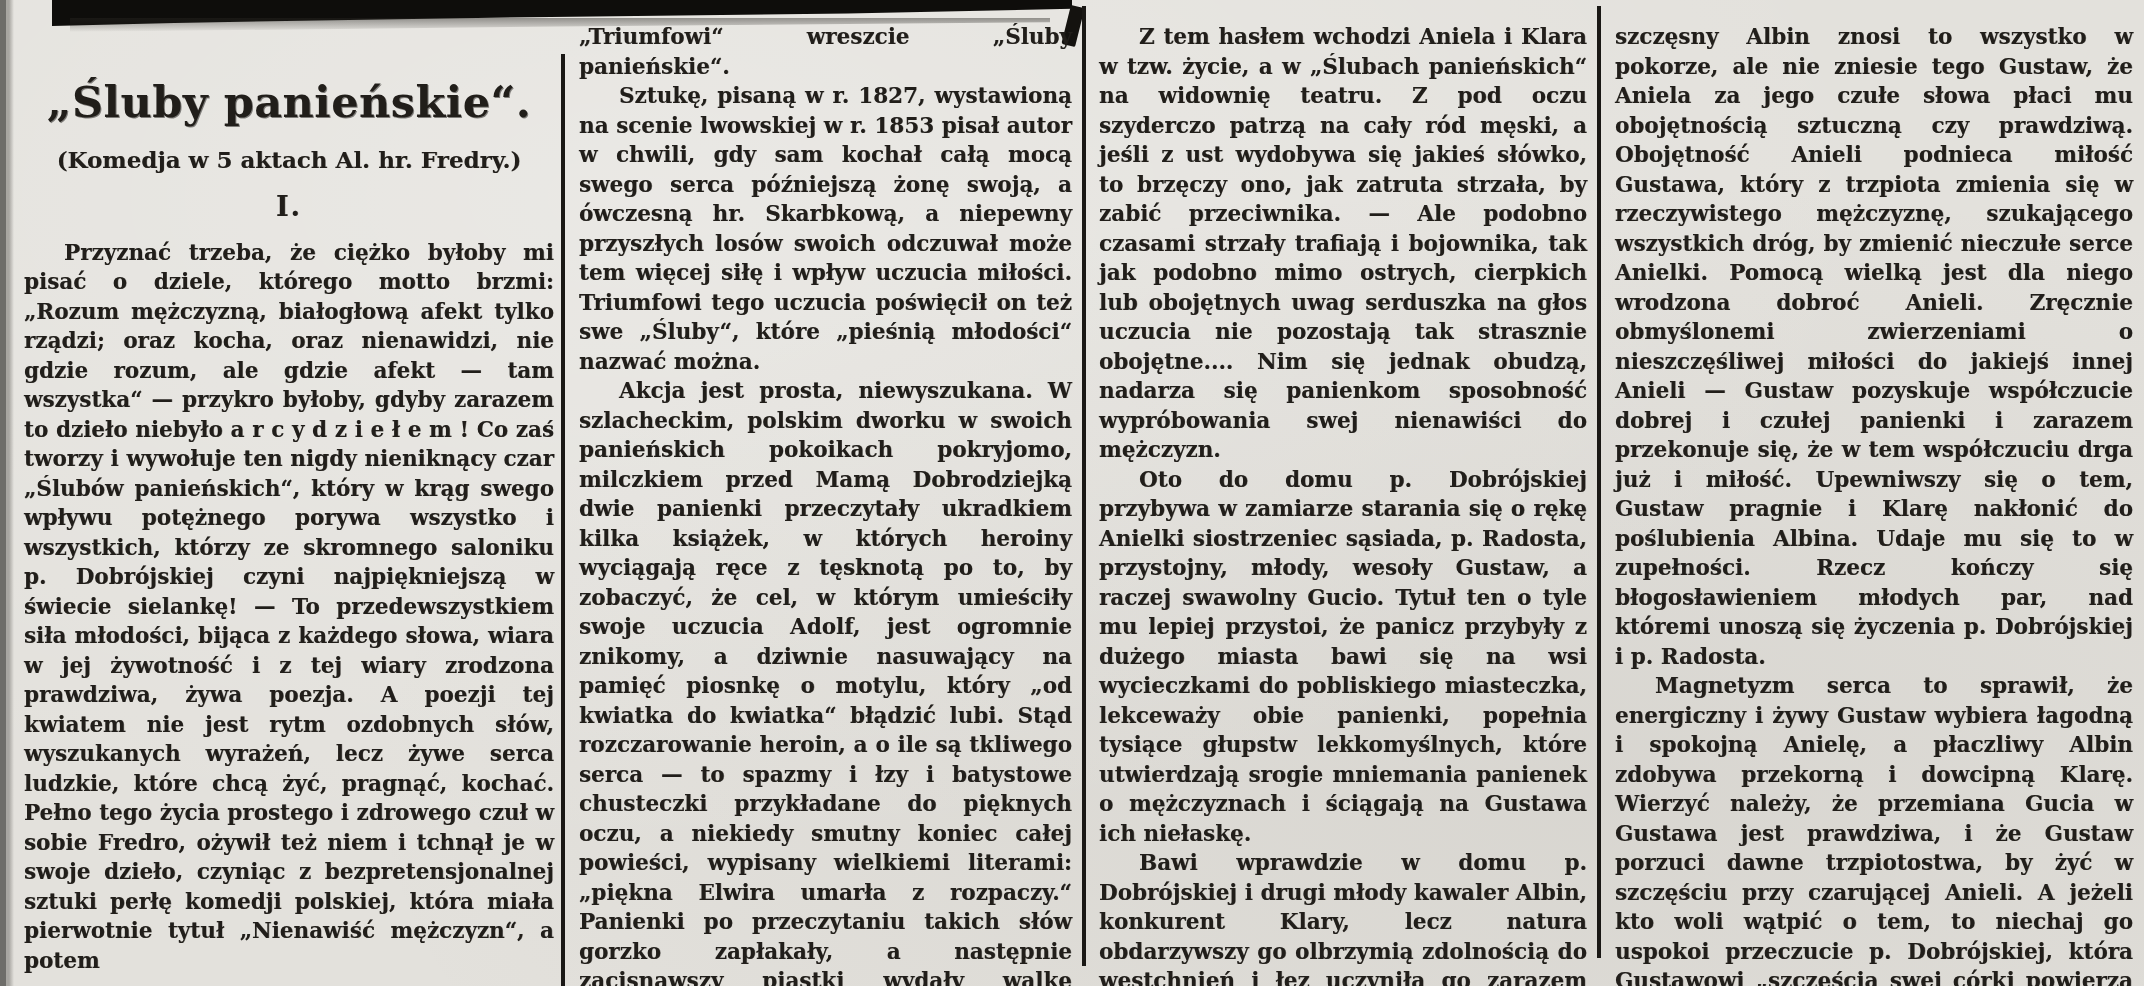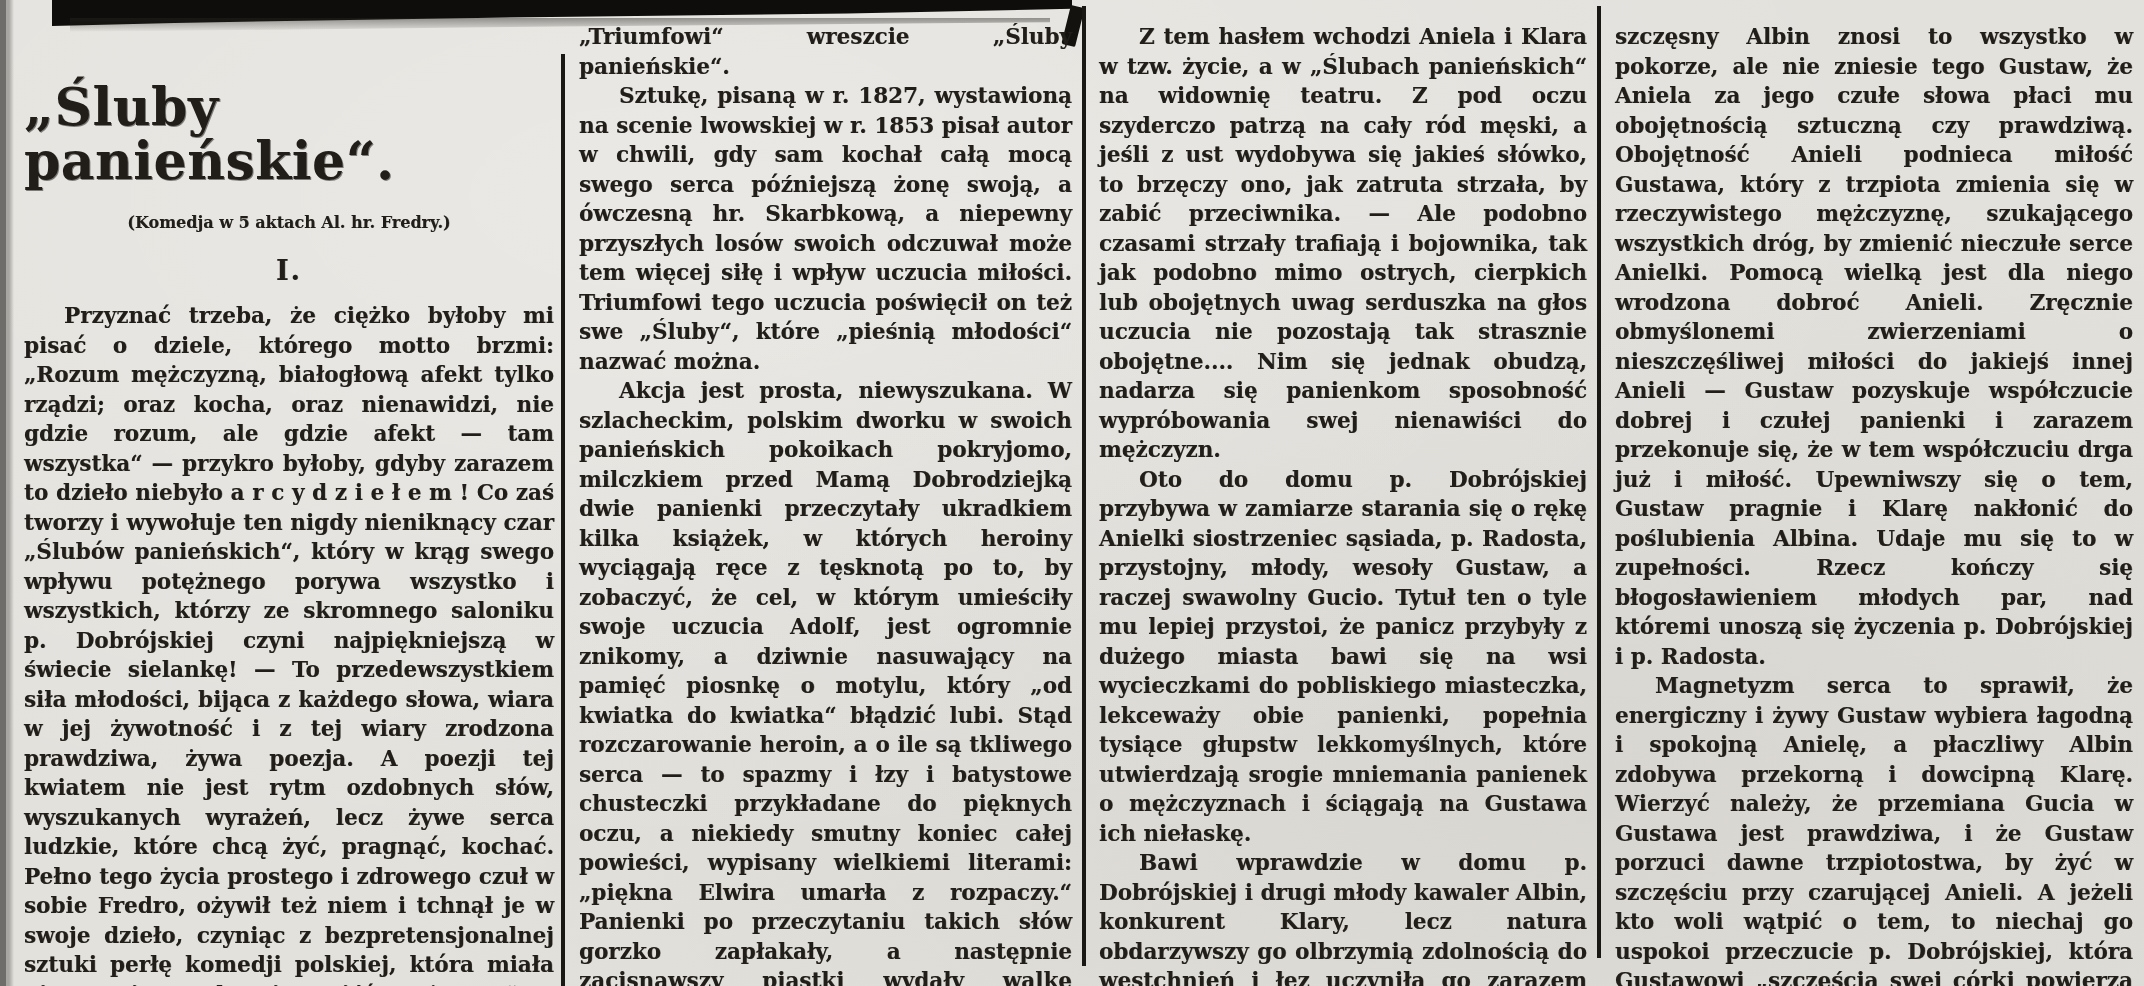--- a/index.html
+++ b/index.html
@@ -42,27 +42,27 @@
     position:absolute;
     font-size:21.5px;line-height:29.5px;font-weight:700;
     text-align:justify;
     text-shadow:0.4px 0.4px 0 rgba(33,30,26,0.45);
   }
   #col-1{left:24px;top:36px;width:530px;}
   #col-2{left:579px;top:22px;width:493px;}
   #col-3{left:1099px;top:22px;width:488px;}
   #col-4{left:1615px;top:22px;width:518px;}
   .headline{
-    font-size:52px;line-height:1.04;font-weight:700;
-    letter-spacing:0.5px;
+    font-size:43px;line-height:1.04;font-weight:700;
+    text-align:center;letter-spacing:0.5px;
     margin:44px 0 20px 0;
     text-shadow:1px 1px 0 rgba(20,18,15,0.5);
   }
   .subhead{
-    font-size:16px;font-weight:700;text-align:center;
+    font-size:23px;font-weight:700;text-align:center;
     margin:0 0 18px 0;
   }
   .numeral{
     font-size:27px;font-weight:700;text-align:center;
     letter-spacing:2px;margin:6px 0 16px 0;
   }
   .para{margin:0;text-indent:40px;}
   .para.no-indent{text-indent:0;}
   .para.justify-last{text-align-last:justify;}
 </style>

